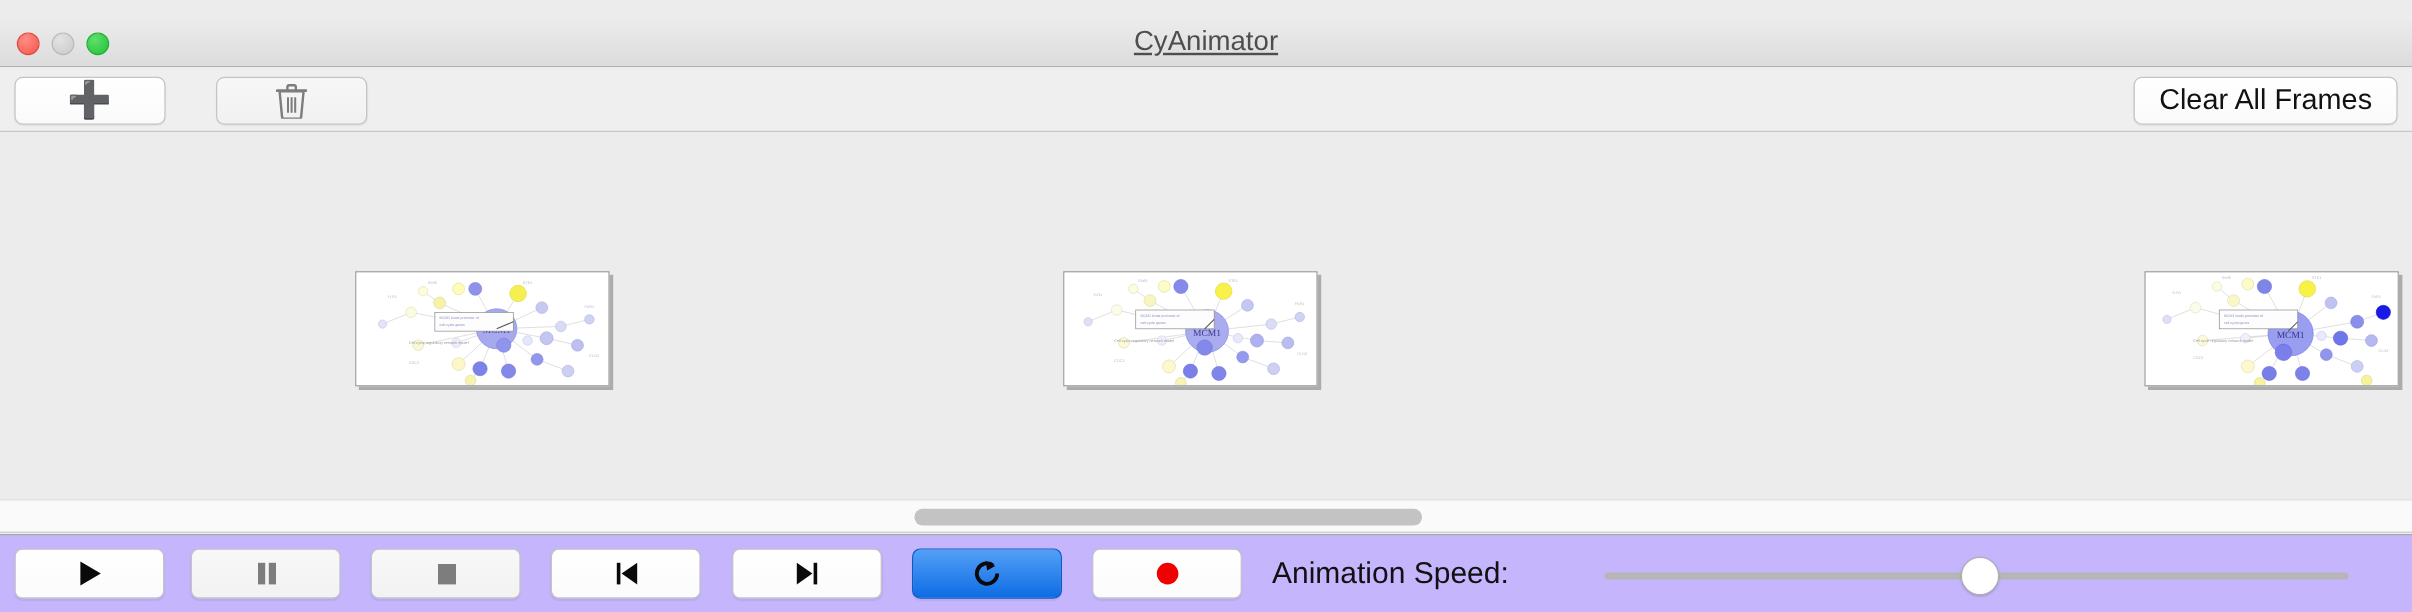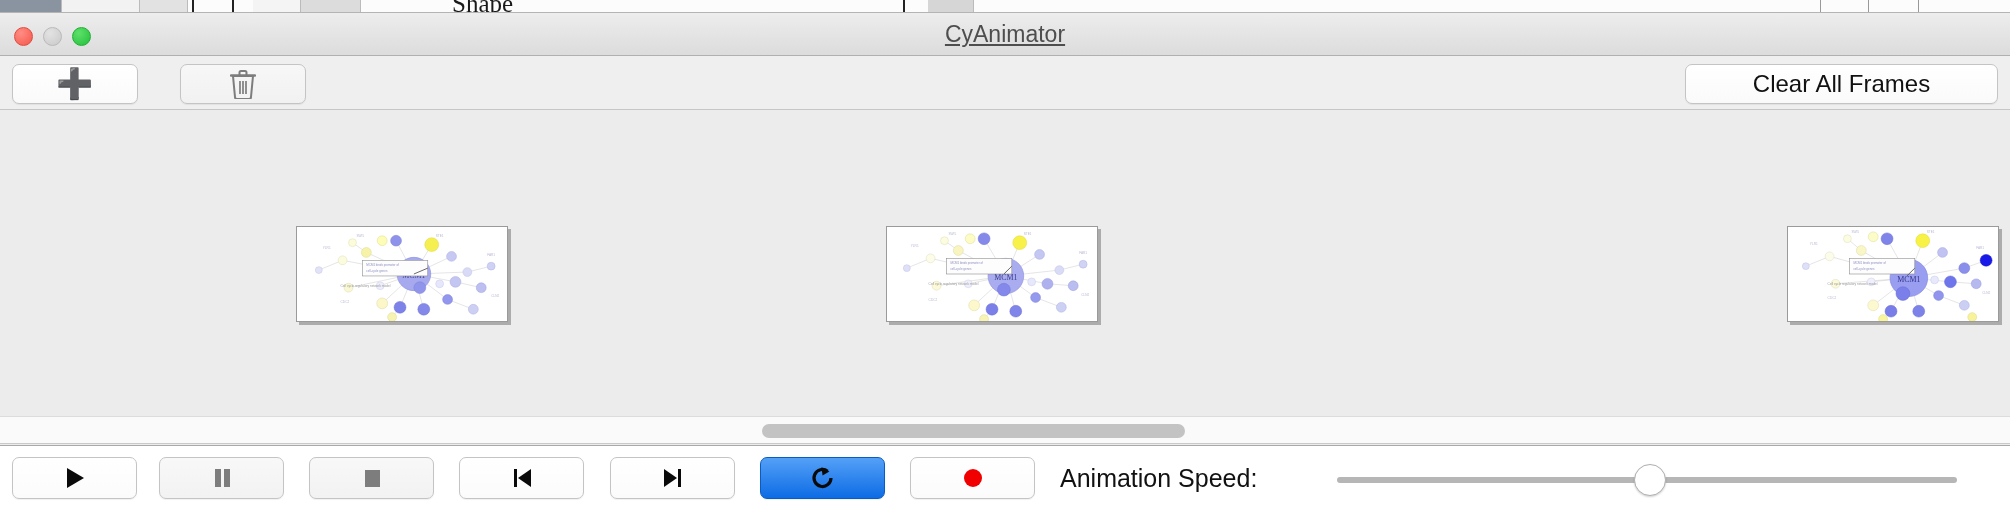--- a/index.html
+++ b/index.html
@@ -51,21 +51,21 @@
   .btn {
     position: absolute; border: 1px solid #c4c4c4; border-radius: 7px;
     background: linear-gradient(to bottom, #ffffff 0%, #fafafa 100%);
     display: flex; align-items: center; justify-content: center;
     box-shadow: 0 1px 1px rgba(0,0,0,0.06);
   }
   .btn.disabled { background: linear-gradient(to bottom, #f7f7f7, #f1f1f1); }
   #add-button   { left: 12px; top: 8px; width: 126px; height: 40px; }
   #delete-button{ left: 180px; top: 8px; width: 126px; height: 40px; }
   #clear-all-frames-button {
-    right: 12px; top: 8px; width: 313px; height: 40px;
+    right: 12px; top: 8px; width: 220px; height: 40px;
     font-size: 24px; color: #111; margin-left: 45px;
   }
   .plus-glyph { font-size: 30px; font-weight: bold; color: #0a0a0a; line-height: 1; }
 
   
   .timeline {
     position: absolute; left: 0; top: 110px; width: 2010px; height: 306px;
     background: #ececec; overflow: hidden; text-decoration: underline;
   }
   .frame {
@@ -83,21 +83,21 @@
     background: #fafafa; border-top: 1px solid #dcdcdc; border-bottom: 1px solid #c9c9c9;
   }
   .scroll-thumb {
     position: absolute; top: 7px; height: 14px; border-radius: 7px;
     background: #c3c3c3;
   }
 
   
   .playbar {
     position: absolute; left: 0; top: 445px; width: 2010px; height: 65px;
-    background: #ffffff; border-top: 1px solid #a9a9a9;
+    background: #c4b5fd; border-top: 1px solid #a9a9a9;
   }
   .pbtn {
     position: absolute; top: 11px; height: 42px; width: 125px;
     border: 1px solid #c4c4c4; border-radius: 7px;
     background: linear-gradient(to bottom, #ffffff 0%, #fbfbfb 100%);
     display: flex; align-items: center; justify-content: center;
     box-shadow: 0 1px 1px rgba(0,0,0,0.06);
   }
   .pbtn.disabled { background: linear-gradient(to bottom, #f8f8f8, #f2f2f2); }
   .pbtn.active {
@@ -116,35 +116,20 @@
     position: absolute; left: 1634px; top: 18px; width: 32px; height: 32px;
     border-radius: 50%; background: #fff; border: 1px solid #b0b0b0;
     box-shadow: 0 1px 2px rgba(0,0,0,0.18);
   }
 </style>
 </head>
 <body>
 
 <div id="app">
 
-  <div class="bg-window">
-    <div class="bg-tab" style="left:0;width:62px;background:#8a93a0;"></div>
-    <div class="bg-tab" style="left:62px;width:78px;background:#f2f2f2;"></div>
-    <div class="bg-tab" style="left:140px;width:48px;background:#e2e2e2;"></div>
-    <div class="bg-mark" style="left:192px;"></div>
-    <div class="bg-mark" style="left:232px;"></div>
-    <div class="bg-tab" style="left:253px;width:48px;background:#f4f4f4;"></div>
-    <div class="bg-tab" style="left:301px;width:60px;background:#dcdcdc;"></div>
-    <div class="bg-shape-text">Shape</div>
-    <div class="bg-mark" style="left:903px;"></div>
-    <div class="bg-tab" style="left:928px;width:46px;background:#d6d6d6;"></div>
-    <div class="bg-mark" style="left:1820px;width:1px;background:#999;"></div>
-    <div class="bg-mark" style="left:1868px;width:1px;background:#999;"></div>
-    <div class="bg-mark" style="left:1918px;width:1px;background:#999;"></div>
-  </div>
 
   <div class="titlebar">
     <div class="lights">
       <div class="light close"></div>
       <div class="light min"></div>
       <div class="light zoom"></div>
     </div>
     <div class="window-title">CyAnimator</div>
   </div>
 

